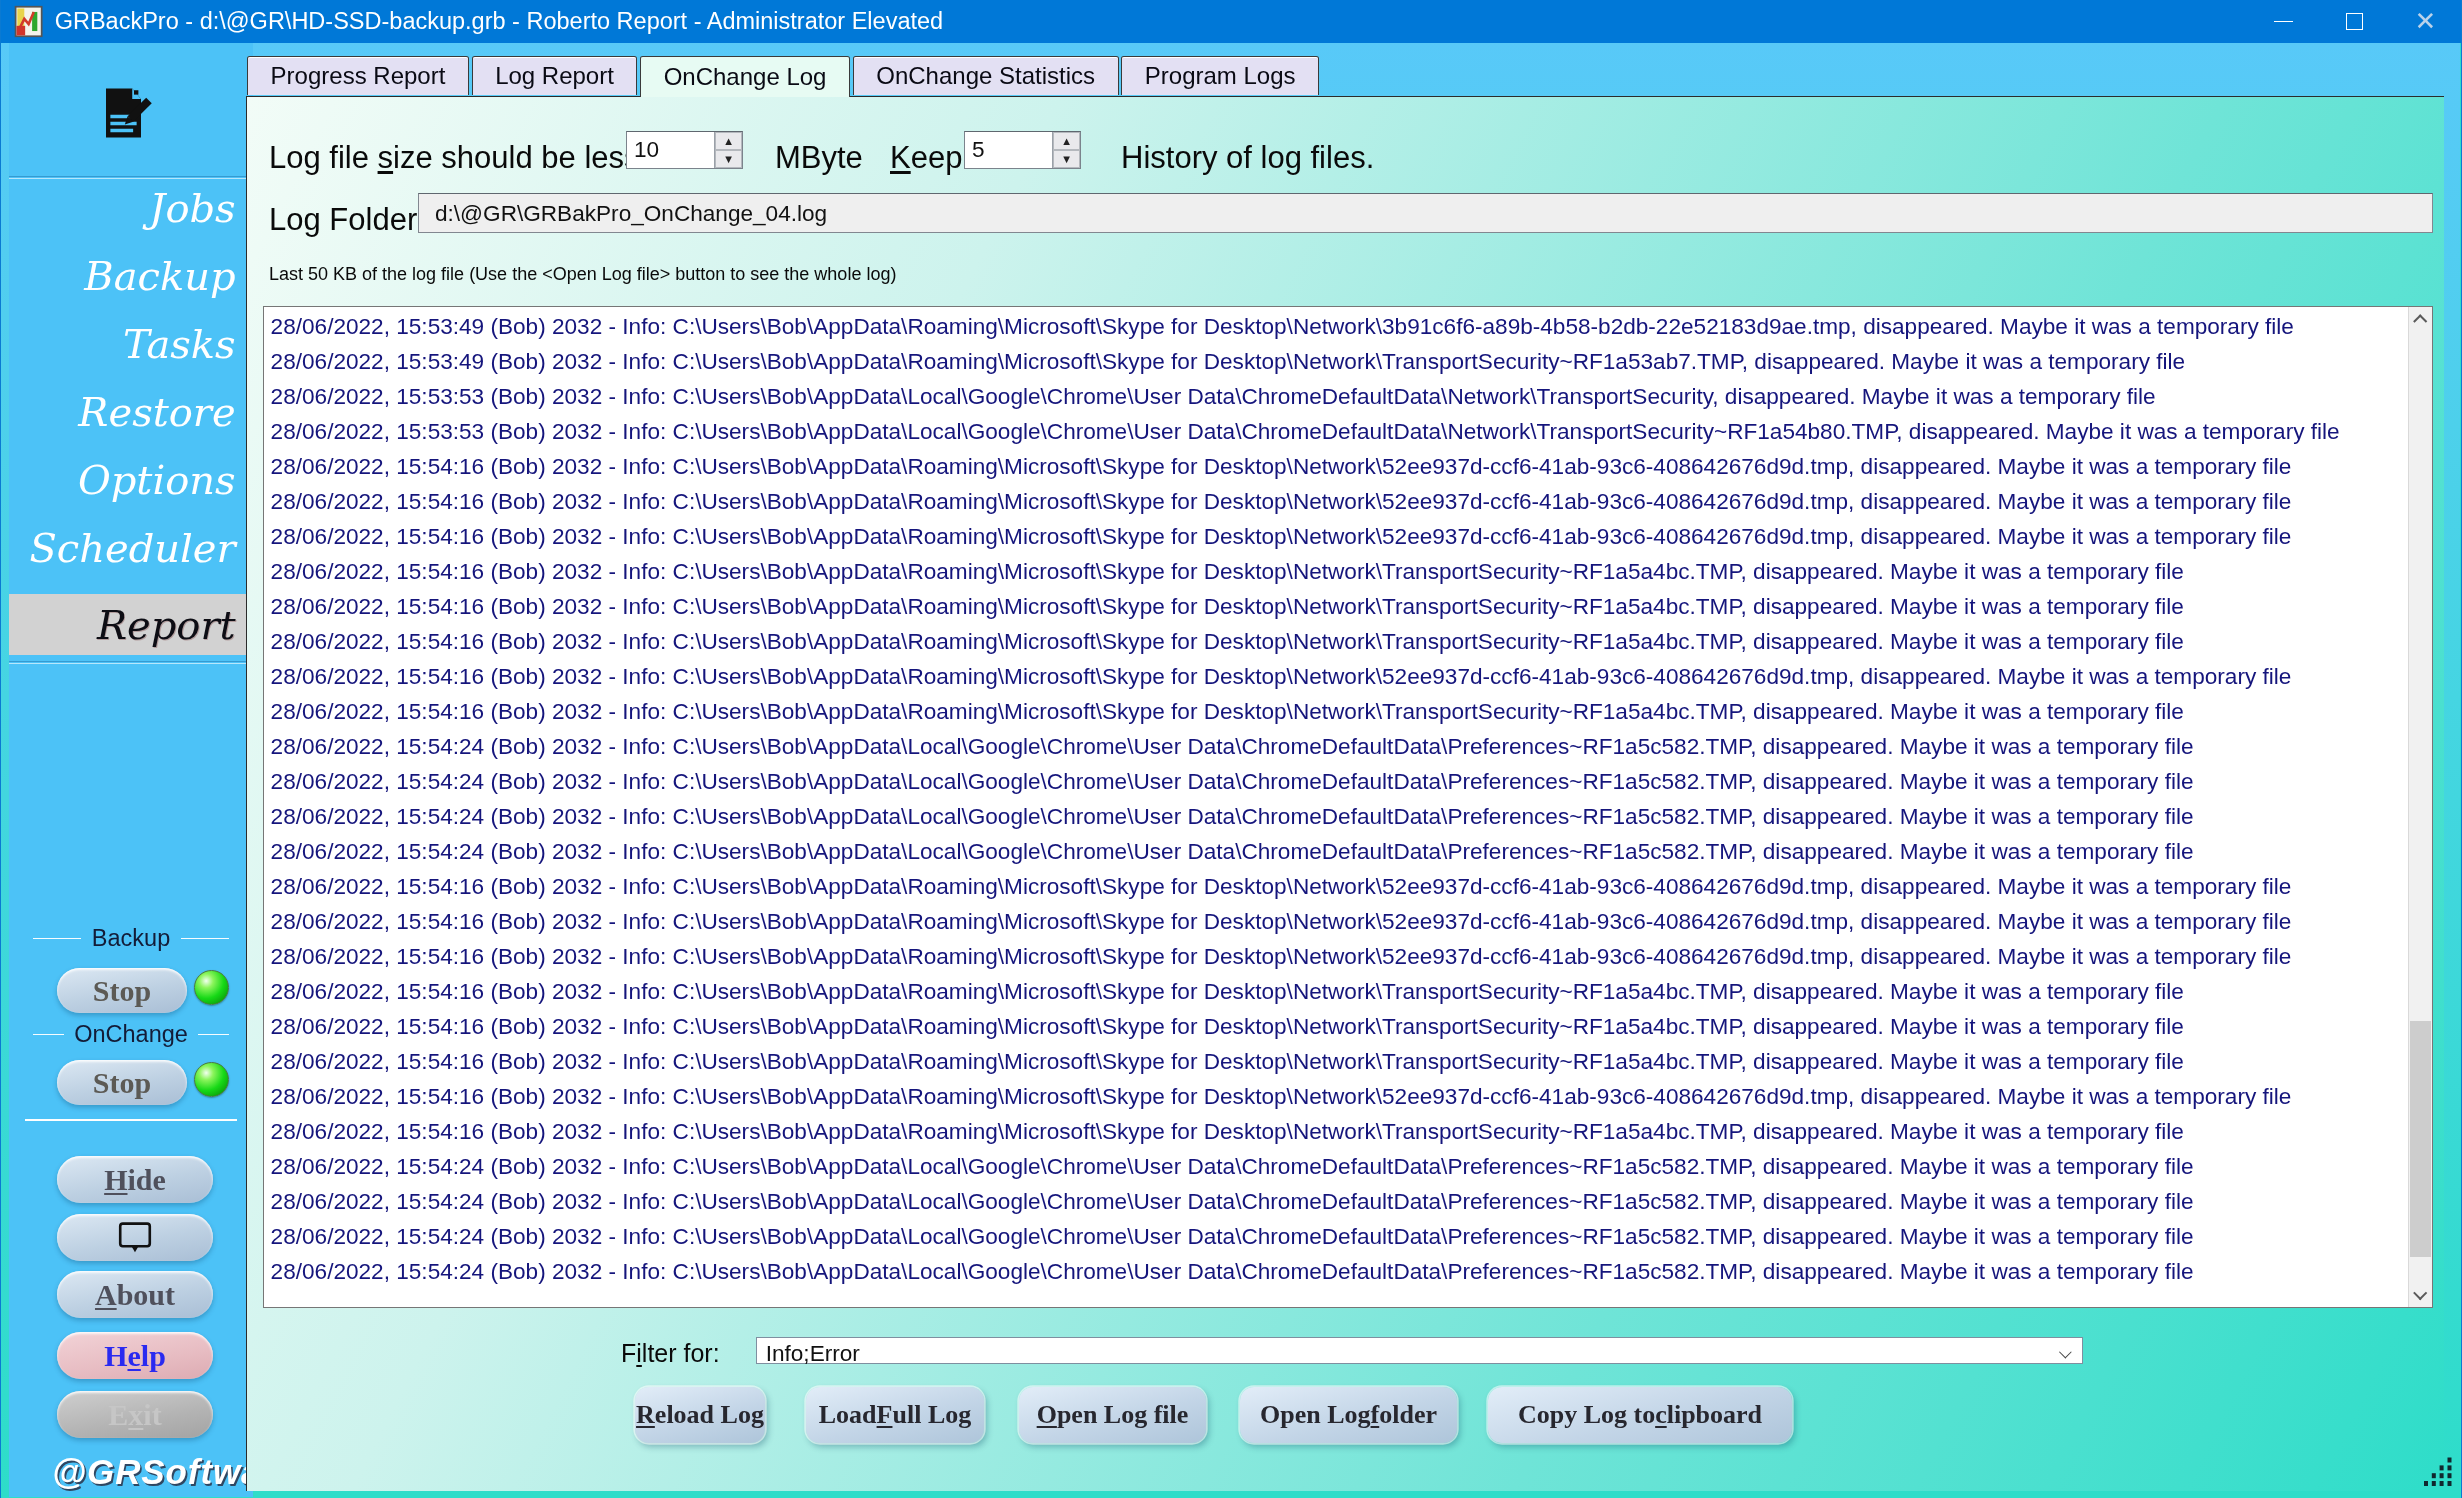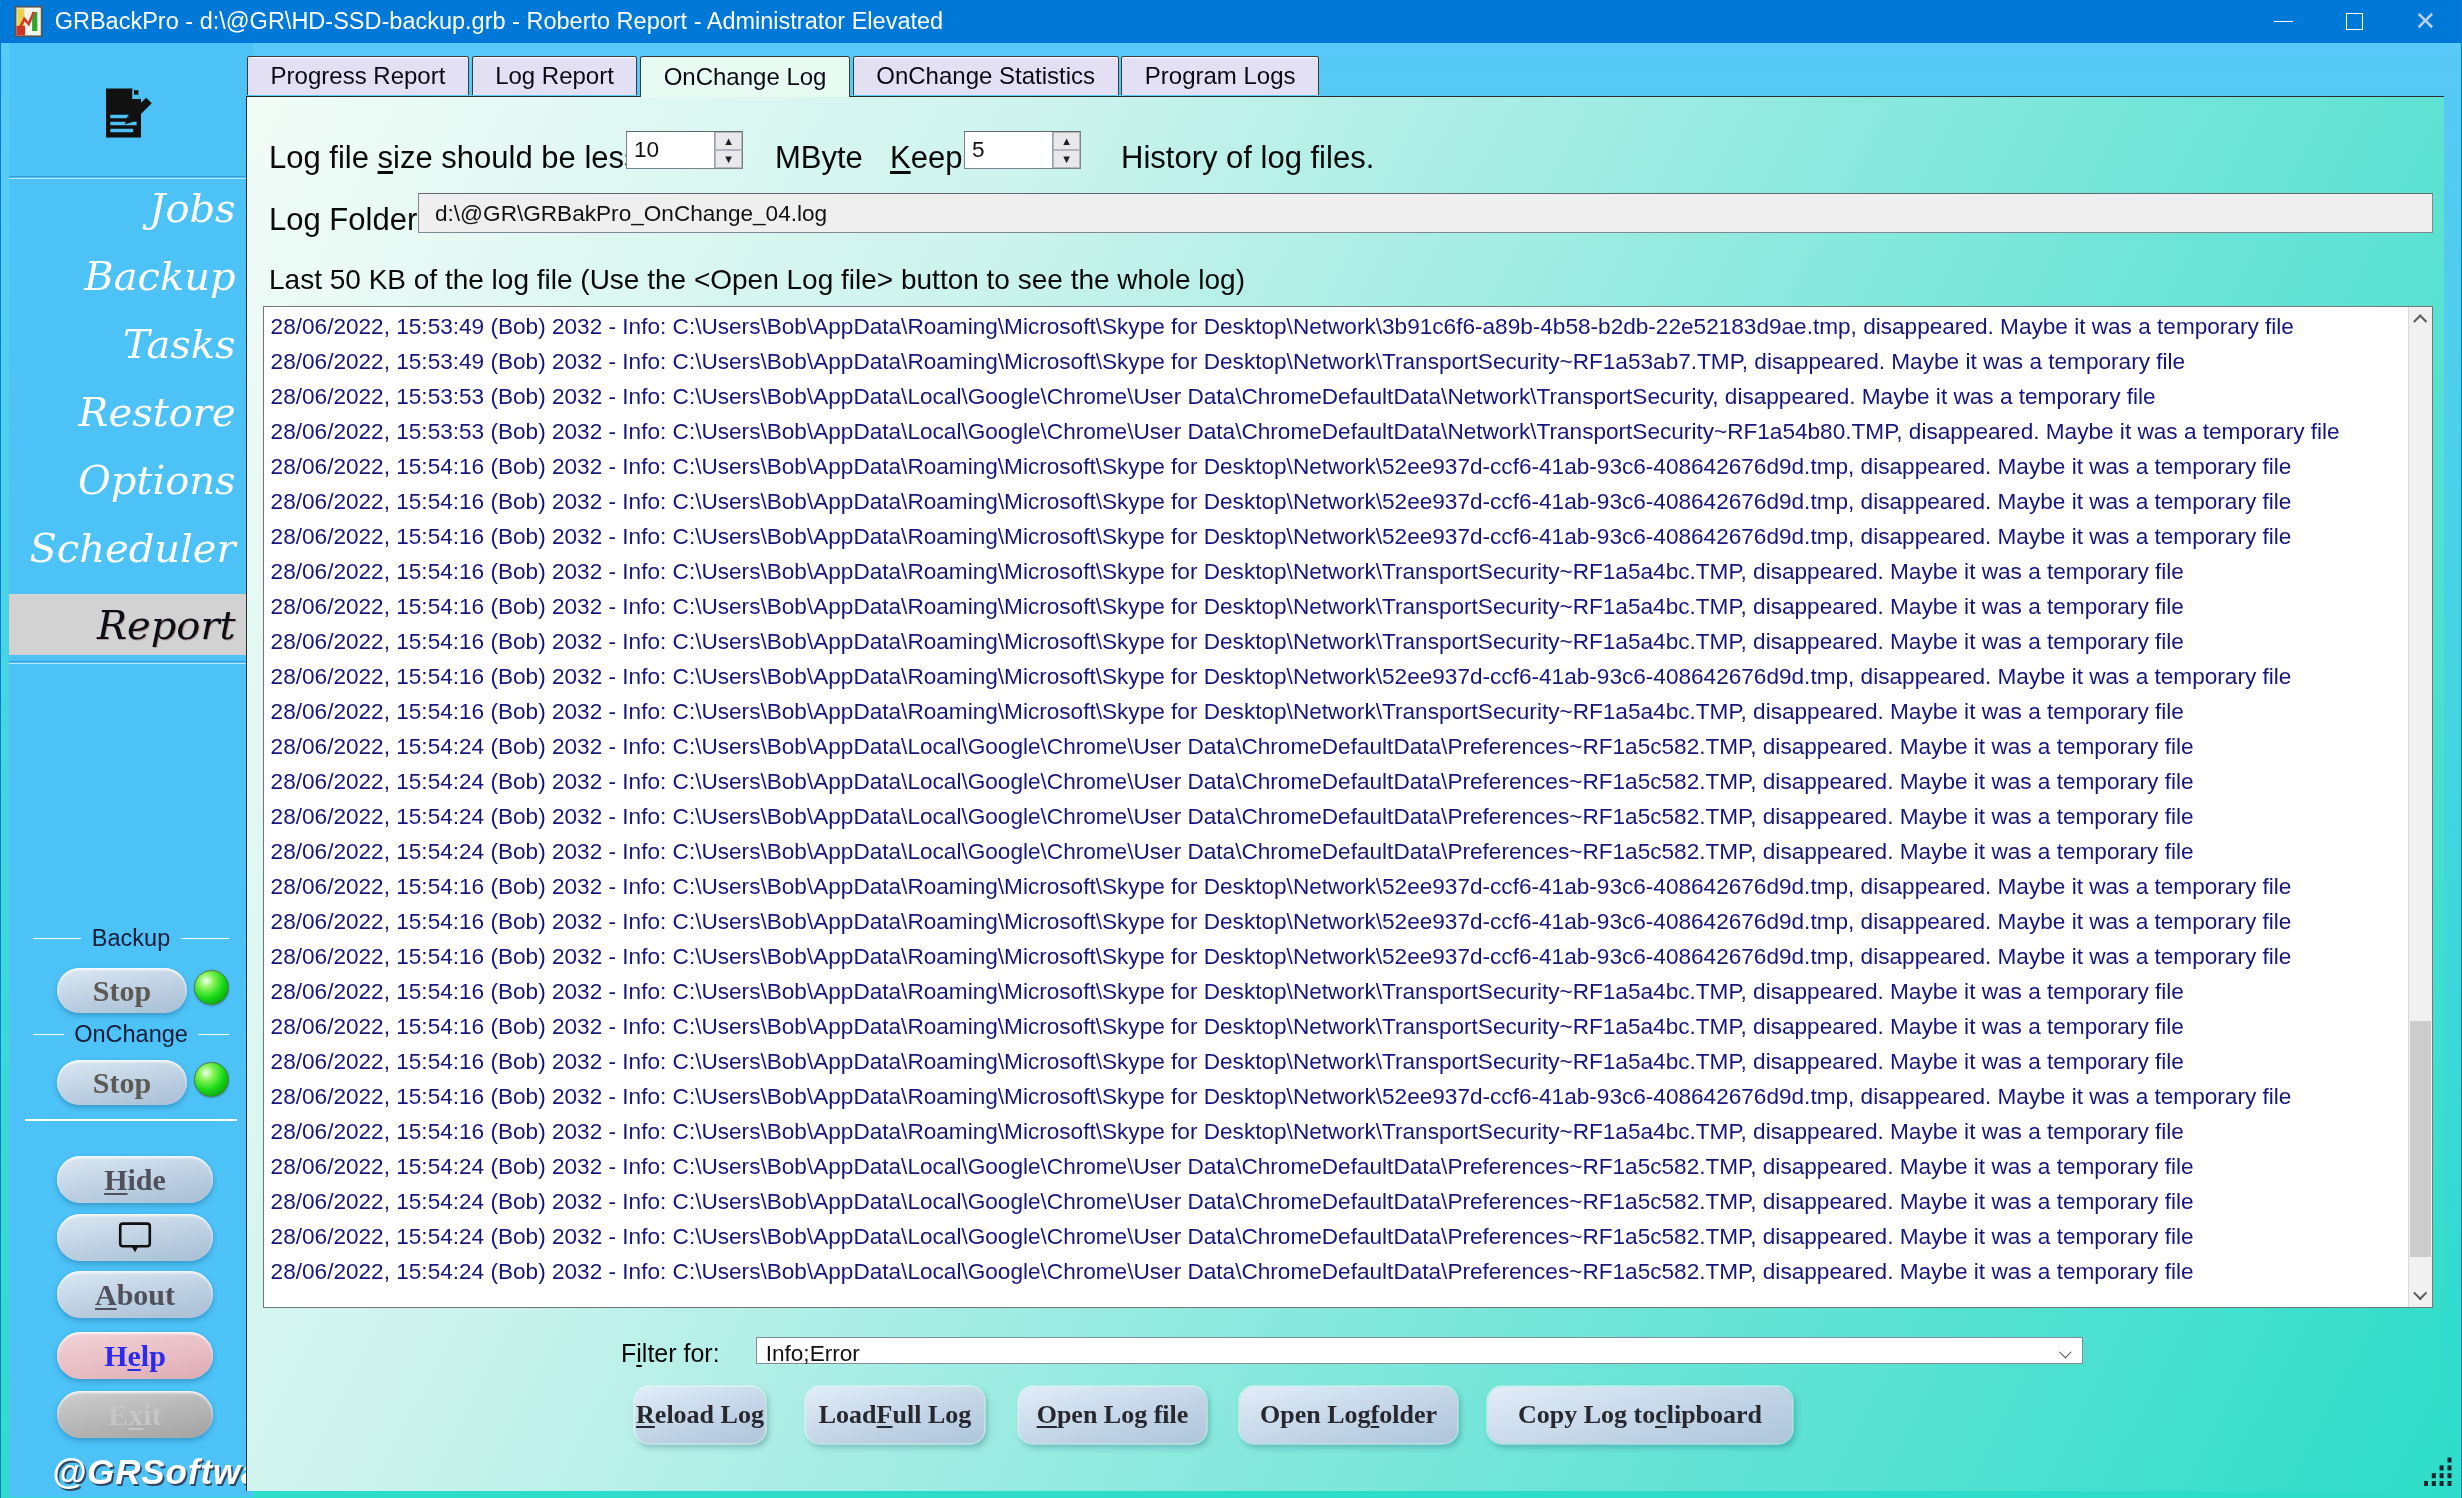--- a/index.html
+++ b/index.html
@@ -214,21 +214,21 @@
         <div class="btns">
           <div class="sbtn">▲</div>
           <div class="sbtn">▼</div>
         </div>
       </div>
       <div class="lbl" style="left:874px; top:43px;">History of log files.</div>
 
       <div class="lbl" style="left:22px; top:105px;">Log Folder</div>
       <div class="field" style="left:171px; top:96px; width:2015px; height:40px;padding-left:16px;">d:\@GR\GRBakPro_OnChange_04.log</div>
 
-      <div class="lbl" style="left:22px; top:167px; font-size:28px;">Last 50 KB of the log file  (Use  the &lt;Open Log  file&gt; button to see the whole log)</div>
+      <div class="lbl" style="left:22px; top:167px; font-size:18px;">Last 50 KB of the log file  (Use  the &lt;Open Log  file&gt; button to see the whole log)</div>
 
       <div class="listbox">
         <div class="loglines">
 
         <div class="logline">28/06/2022, 15:53:49 (Bob) 2032 - Info: C:\Users\Bob\AppData\Roaming\Microsoft\Skype for Desktop\Network\3b91c6f6-a89b-4b58-b2db-22e52183d9ae.tmp, disappeared. Maybe it was a temporary file</div>
             <div class="logline">28/06/2022, 15:53:49 (Bob) 2032 - Info: C:\Users\Bob\AppData\Roaming\Microsoft\Skype for Desktop\Network\TransportSecurity~RF1a53ab7.TMP, disappeared. Maybe it was a temporary file</div>
             <div class="logline">28/06/2022, 15:53:53 (Bob) 2032 - Info: C:\Users\Bob\AppData\Local\Google\Chrome\User Data\ChromeDefaultData\Network\TransportSecurity, disappeared. Maybe it was a temporary file</div>
             <div class="logline">28/06/2022, 15:53:53 (Bob) 2032 - Info: C:\Users\Bob\AppData\Local\Google\Chrome\User Data\ChromeDefaultData\Network\TransportSecurity~RF1a54b80.TMP, disappeared. Maybe it was a temporary file</div>
             <div class="logline">28/06/2022, 15:54:16 (Bob) 2032 - Info: C:\Users\Bob\AppData\Roaming\Microsoft\Skype for Desktop\Network\52ee937d-ccf6-41ab-93c6-408642676d9d.tmp, disappeared. Maybe it was a temporary file</div>
             <div class="logline">28/06/2022, 15:54:16 (Bob) 2032 - Info: C:\Users\Bob\AppData\Roaming\Microsoft\Skype for Desktop\Network\52ee937d-ccf6-41ab-93c6-408642676d9d.tmp, disappeared. Maybe it was a temporary file</div>

